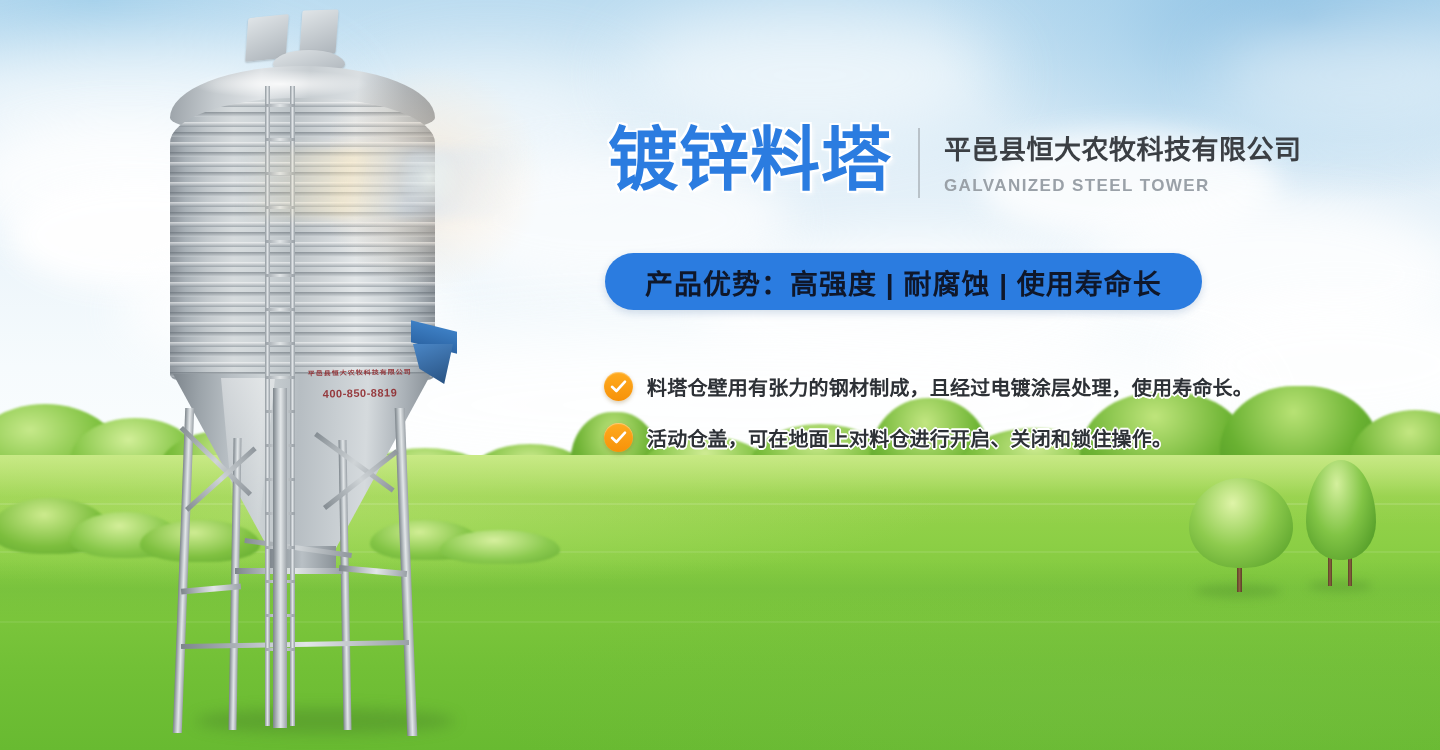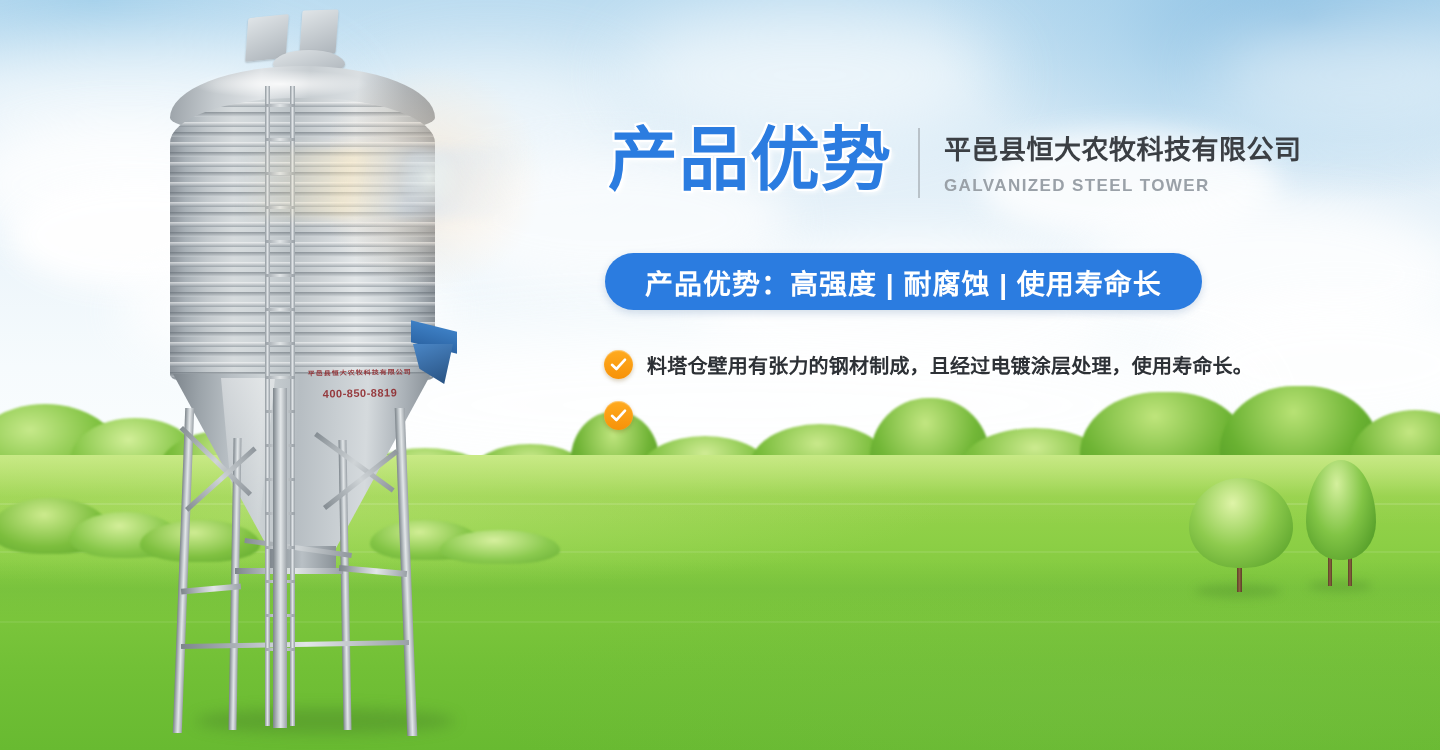--- a/index.html
+++ b/index.html
@@ -170,26 +170,26 @@
     margin-top:8px;white-space:nowrap;
   }
 
   .pill{
     position:absolute;left:1px;top:253px;height:57px;
     display:flex;align-items:center;padding:0 40px;
     background:#2b7ce0;border-radius:30px;
     box-shadow:0 3px 8px rgba(20,70,140,.18);
   }
   .pill-text{
-    color:#ffffff;font-size:28px;font-weight:bold;letter-spacing:1px;white-space:nowrap;
+    color:#0f172a;font-size:28px;font-weight:bold;letter-spacing:1px;white-space:nowrap;
   }
 
   .features{position:absolute;left:0px;top:350px;width:700px;}
   .feature{
-    position:relative;height:51px;display:flex;align-items:flex-start;
+    position:relative;height:51px;display:flex;align-items:flex-end;
   }
   .fi-check{
     position:relative;flex:0 0 auto;width:29px;height:29px;border-radius:50%;
     background:linear-gradient(180deg,#ffab1f,#f79209);
     box-shadow:0 2px 4px rgba(120,80,0,.28), inset 0 1px 1px rgba(255,255,255,.4);
     margin-right:14px;
   }
   .fi-check svg{position:absolute;left:5px;top:5px;}
   .f-text{
     font-size:20px;font-weight:bold;color:#2d3136;white-space:nowrap;letter-spacing:.2px;
@@ -356,21 +356,21 @@
     <div class="blue-chute"></div>
     <div class="blue-chute2"></div>
 
     <div class="lens-flare"></div>
     <div class="flare-streak"></div>
   </div>
 
   <div class="content">
 
     <div class="title-row">
-      <div class="main-title">产品优势</div>
+      <div class="main-title">镀锌料塔</div>
       <div class="title-div"></div>
       <div class="co-block">
         <div class="co-name">平邑县恒大农牧科技有限公司</div>
         <div class="co-en">GALVANIZED STEEL TOWER</div>
       </div>
     </div>
 
     <div class="pill">
       <span class="pill-text">产品优势：高强度 | 耐腐蚀 | 使用寿命长</span>
     </div>
@@ -387,19 +387,20 @@
       </div>
 
 
 
       <div class="feature">
         <span class="fi-check">
           <svg width="19" height="19" viewBox="0 0 19 19" aria-hidden="true">
             <path d="M3 9.8 L7.4 14 L16 4.6" fill="none" stroke="#ffffff" stroke-width="2.6" stroke-linecap="round" stroke-linejoin="round"></path>
           </svg>
         </span>
+        <span class="f-text">活动仓盖，可在地面上对料仓进行开启、关闭和锁住操作。</span>
       </div>
 
 
     </div>
   </div>
 
 </div>
 
 </body></html>

